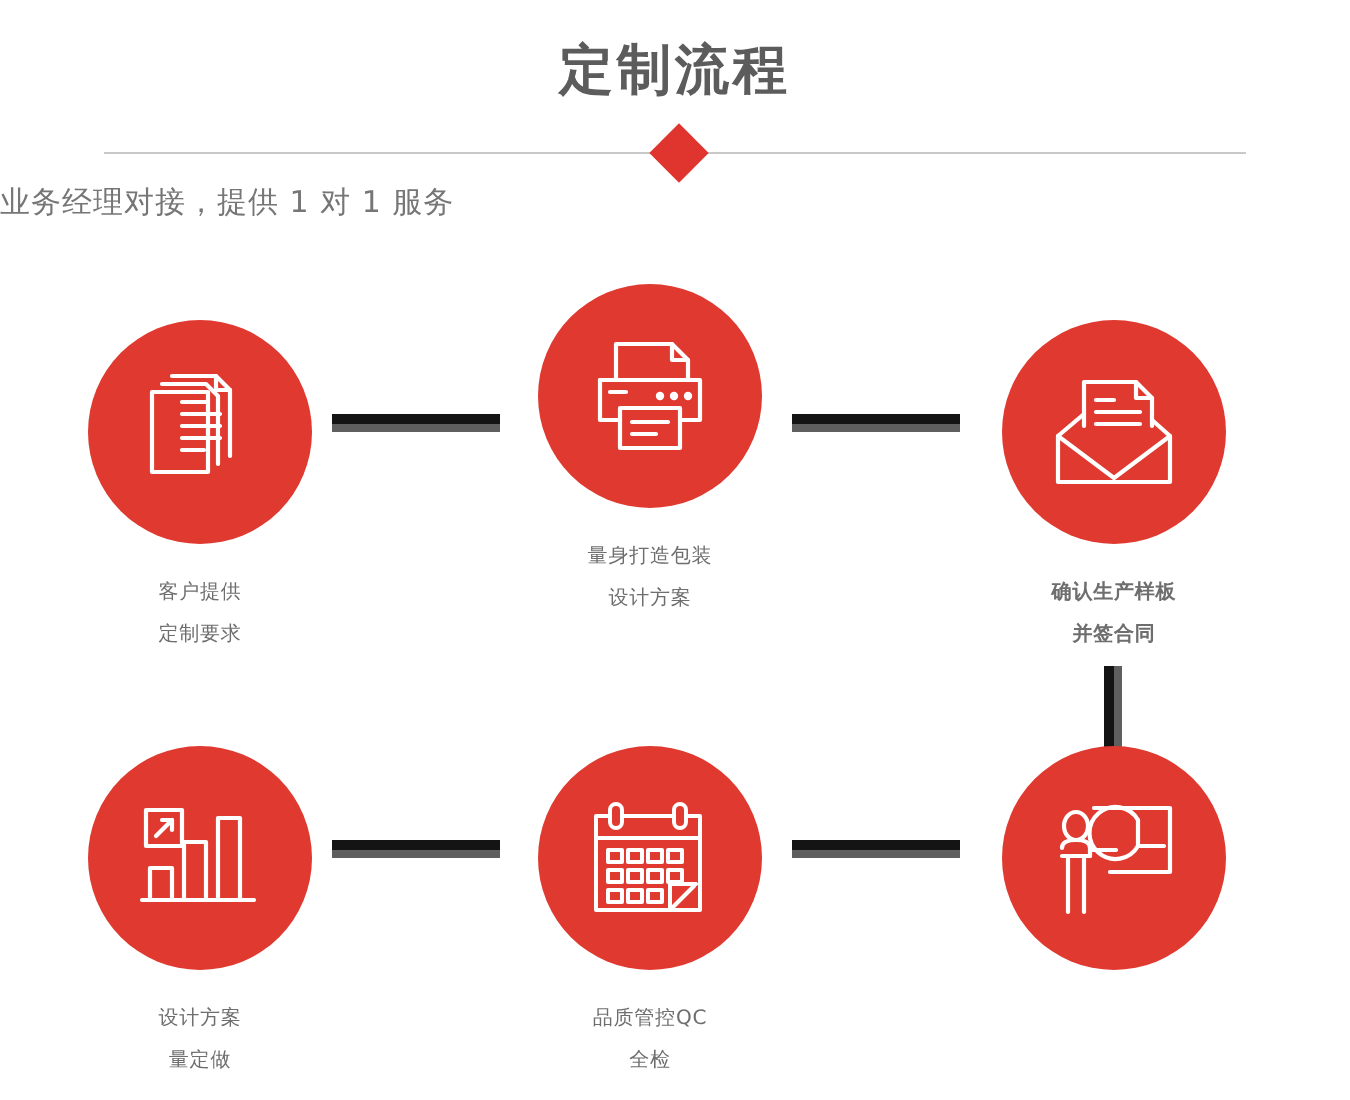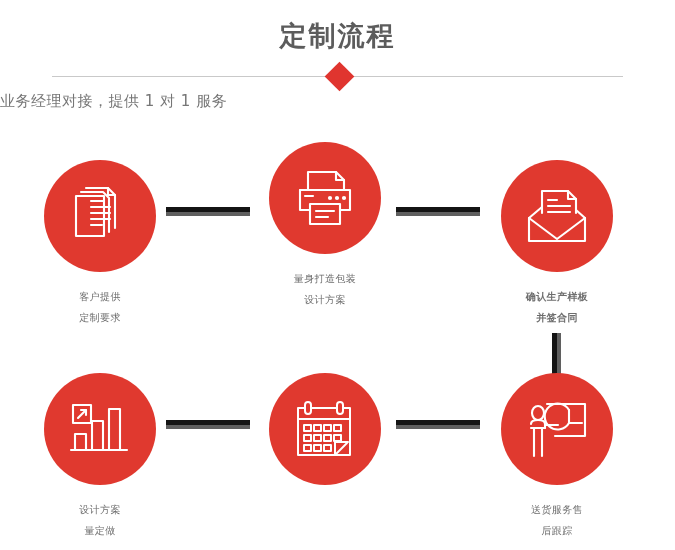--- a/index.html
+++ b/index.html
@@ -272,20 +272,22 @@
           <rect x="31" y="36" width="7" height="6"></rect>
           <rect x="41" y="36" width="7" height="6"></rect>
           <rect x="11" y="46" width="7" height="6"></rect>
           <rect x="21" y="46" width="7" height="6"></rect>
           <rect x="31" y="46" width="7" height="6"></rect>
           <path d="M42 56 V43 H55"></path>
           <path d="M43 55 L54 44"></path>
         </svg>
       </span>
     </div>
+    <div class="caption">品质管控QC
+全检</div>
   </div>
 
   <div class="conn-h" style="left:396px; top:420px;">
     <div class="seg-dark"></div>
     <div class="seg-light"></div>
   </div>
 
   <div class="step" style="left:482px; top:373px;">
     <div class="circle">
       <span>
@@ -295,17 +297,15 @@
           <path d="M44 25 A13 13 0 1 1 44 12"></path>
           <ellipse cx="13" cy="15" rx="6" ry="7"></ellipse>
           <path d="M6 26 C6 23 9 22 13 22 C17 22 20 23 20 26 L20 30"></path>
           <path d="M20 27 L33 27"></path>
           <path d="M9 30 V58"></path>
           <path d="M17 30 V58"></path>
           <path d="M6 30 H20"></path>
         </svg>
       </span>
     </div>
-    <div class="caption">送货服务售
-后跟踪</div>
   </div>
 
 </div>
 
 </body></html>

